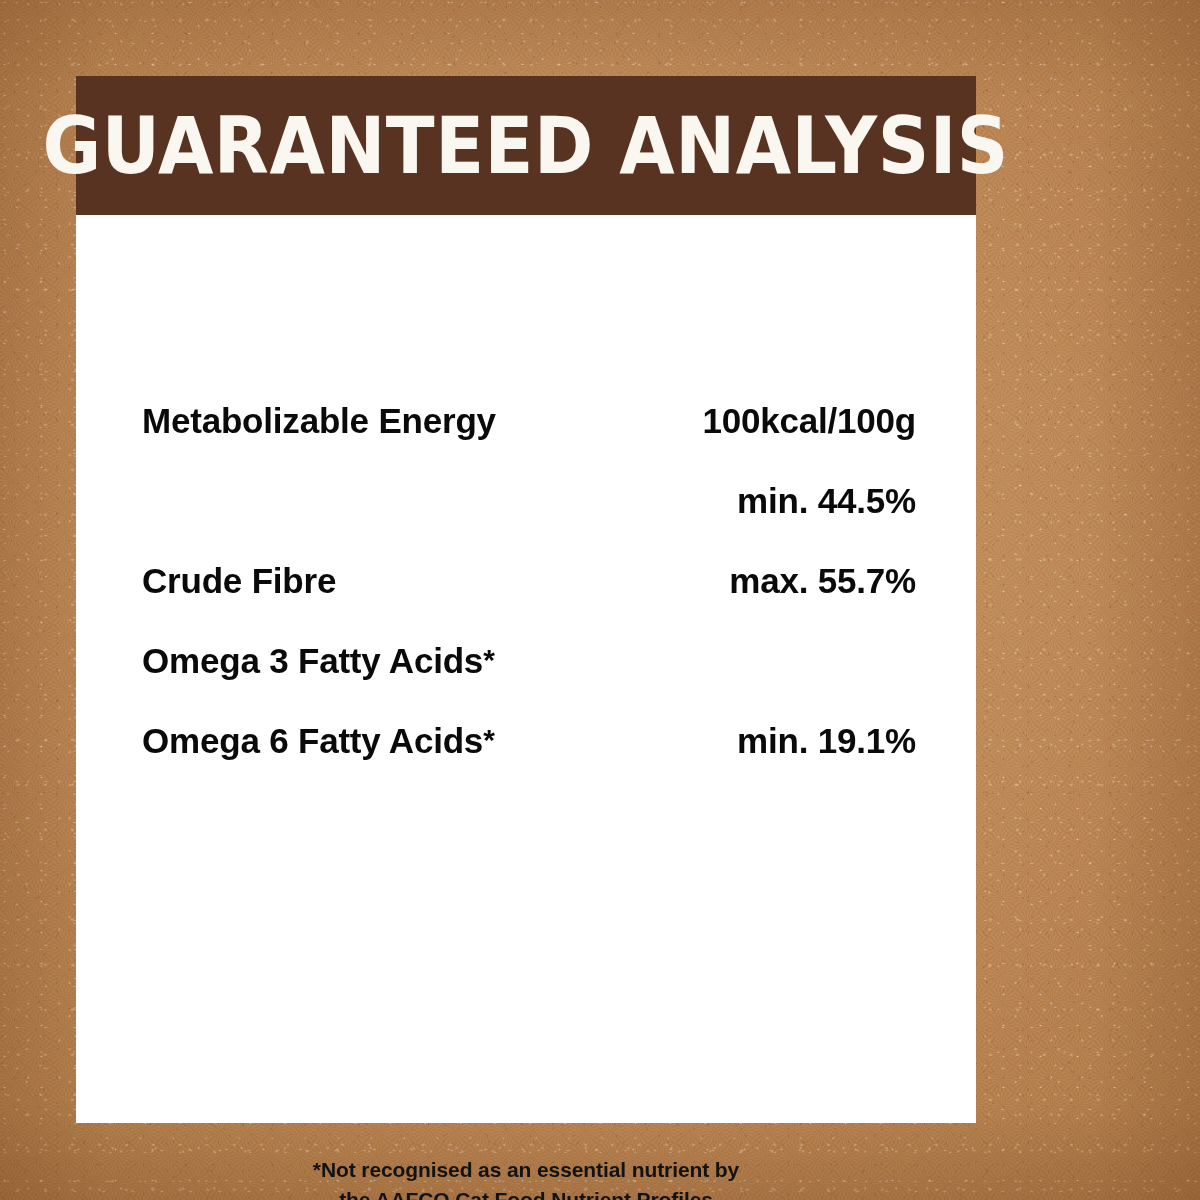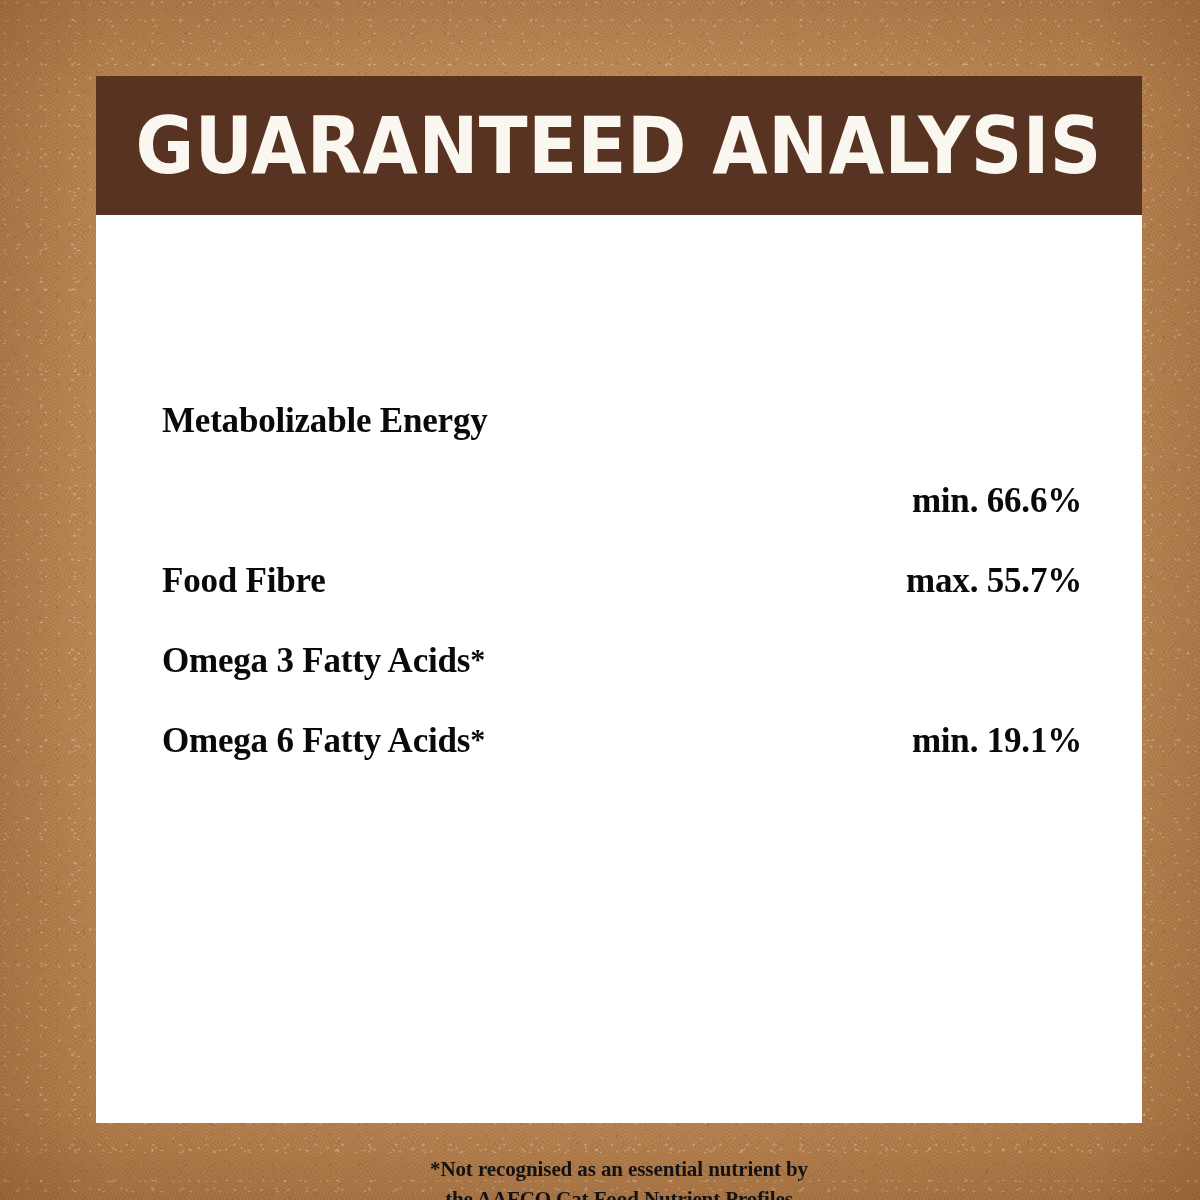--- a/index.html
+++ b/index.html
@@ -58,26 +58,25 @@
       linear-gradient(to bottom, rgba(120,72,34,.20) 0, rgba(120,72,34,0) 8%,
                                  rgba(120,72,34,0) 92%, rgba(120,72,34,.26) 100%);
     pointer-events: none;
   }
 
   
   #label-card {
     position: absolute;
     left: 76px;
     top: 76px;
-    width: 1046px;
+    width: 900px;
     height: 1047px;
     background: #ffffff;
     display: flex;
     flex-direction: column;
-    margin-left: 20px;
   }
 
   
   #header-band {
     height: 139px;
     background: #593322;
     display: flex;
     align-items: center;
     justify-content: center;
     padding: 0 46px;
@@ -94,21 +93,20 @@
     white-space: nowrap;
     transform: scaleX(1.02);
     transform-origin: center;
   }
 
   
   #card-body {
     flex: 1;
     position: relative;
     padding: 14px 66px;
-    font-family: Liberation Serif, serif;
   }
 
   #nutrient-rows {
     position: absolute;
     left: 66px;
     right: 60px;
     top: 186px;
   }
 
   .nutrient-row {
@@ -178,27 +176,28 @@
   <div id="header-band">
     <div id="header-title">GUARANTEED ANALYSIS</div>
   </div>
 
   <div id="card-body">
 
     <div id="nutrient-rows">
         <div class="nutrient-row">
           <span class="nutrient-label">Metabolizable Energy</span>
           <span class="leader">........................................................................</span>
-        </div>
-        <div class="nutrient-row">
-          <span class="leader">........................................................................</span>
-          <span class="nutrient-value">min. 66.6%</span>
-        </div>
-        <div class="nutrient-row">
-          <span class="nutrient-label">Food Fibre</span>
+          <span class="nutrient-value">100kcal/100g</span>
+        </div>
+        <div class="nutrient-row">
+          <span class="leader">........................................................................</span>
+          <span class="nutrient-value">min. 44.5%</span>
+        </div>
+        <div class="nutrient-row">
+          <span class="nutrient-label">Crude Fibre</span>
           <span class="leader">........................................................................</span>
           <span class="nutrient-value">max. 55.7%</span>
         </div>
         <div class="nutrient-row">
           <span class="nutrient-label">Omega 3 Fatty Acids<span class="fn-mark">*</span></span>
           <span class="leader">........................................................................</span>
         </div>
         <div class="nutrient-row">
           <span class="nutrient-label">Omega 6 Fatty Acids<span class="fn-mark">*</span></span>
           <span class="leader">........................................................................</span>

